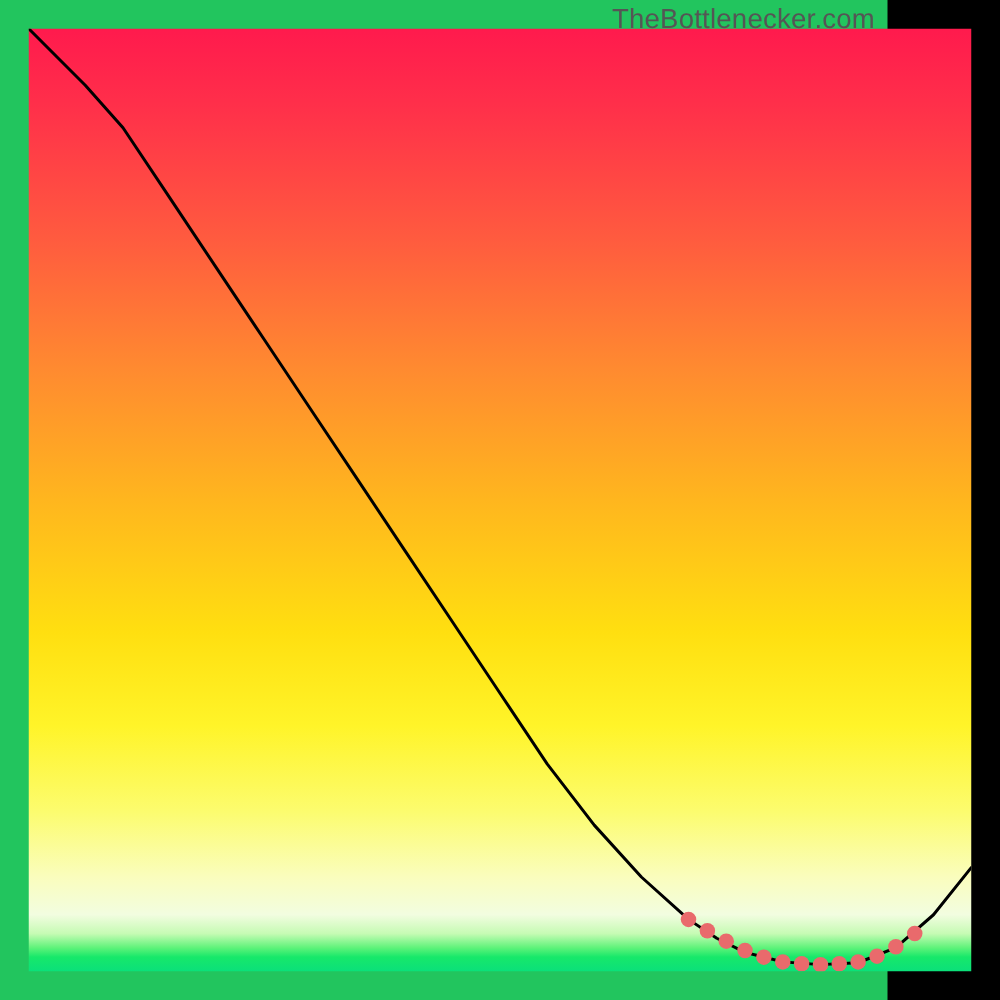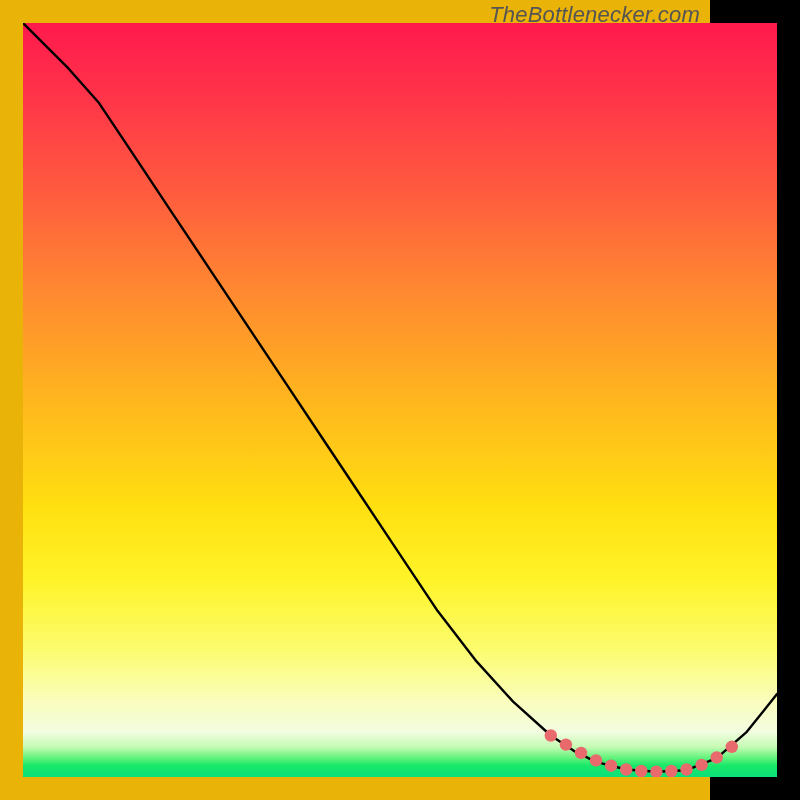--- a/index.html
+++ b/index.html
@@ -8,22 +8,21 @@
     width: 800px;
     height: 800px;
     background: #000000;
     font-family: Arial, Helvetica, sans-serif;
     overflow: hidden;
   }
   .frame {
     position: relative;
     width: 710px;
     height: 800px;
-    background: #eab308;
-    font-style: italic;
+    background: #22c55e;
   }
   .plot-area {
     position: absolute;
     left: 23px;
     top: 23px;
     width: 754px;
     height: 754px;
     
     background: linear-gradient(
       to bottom,

